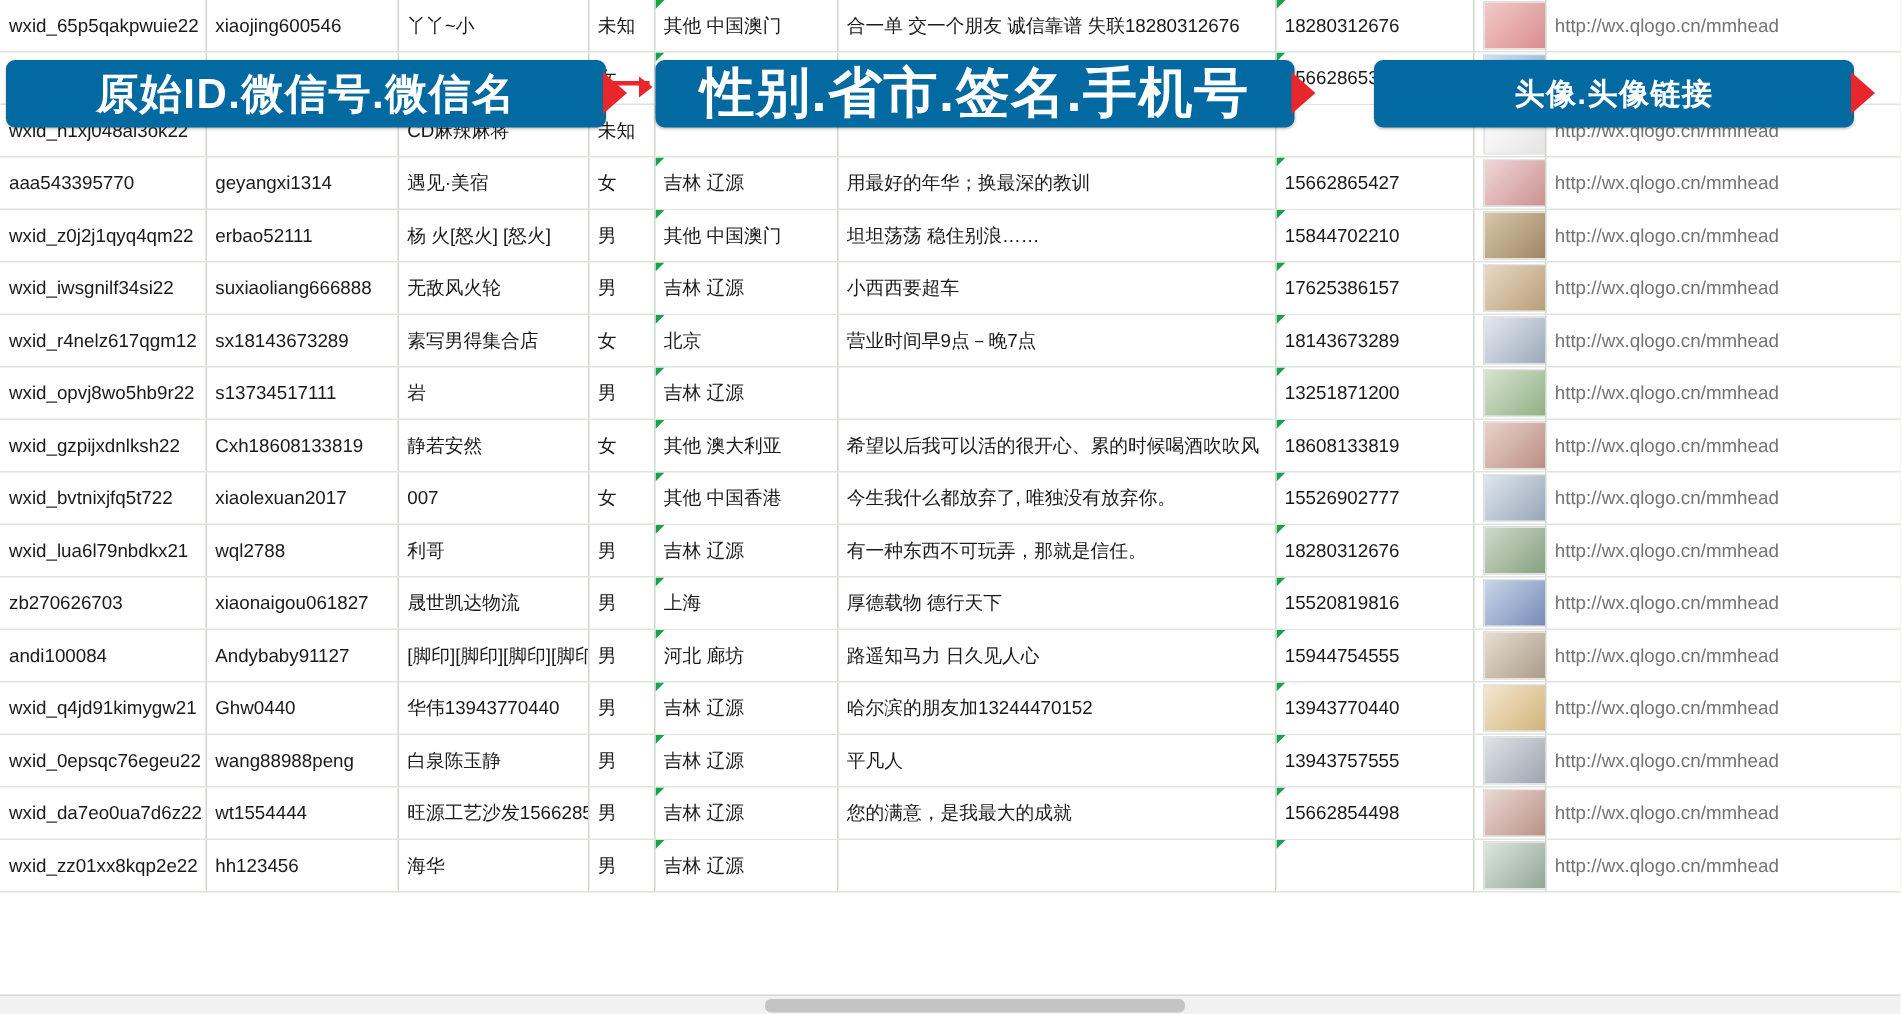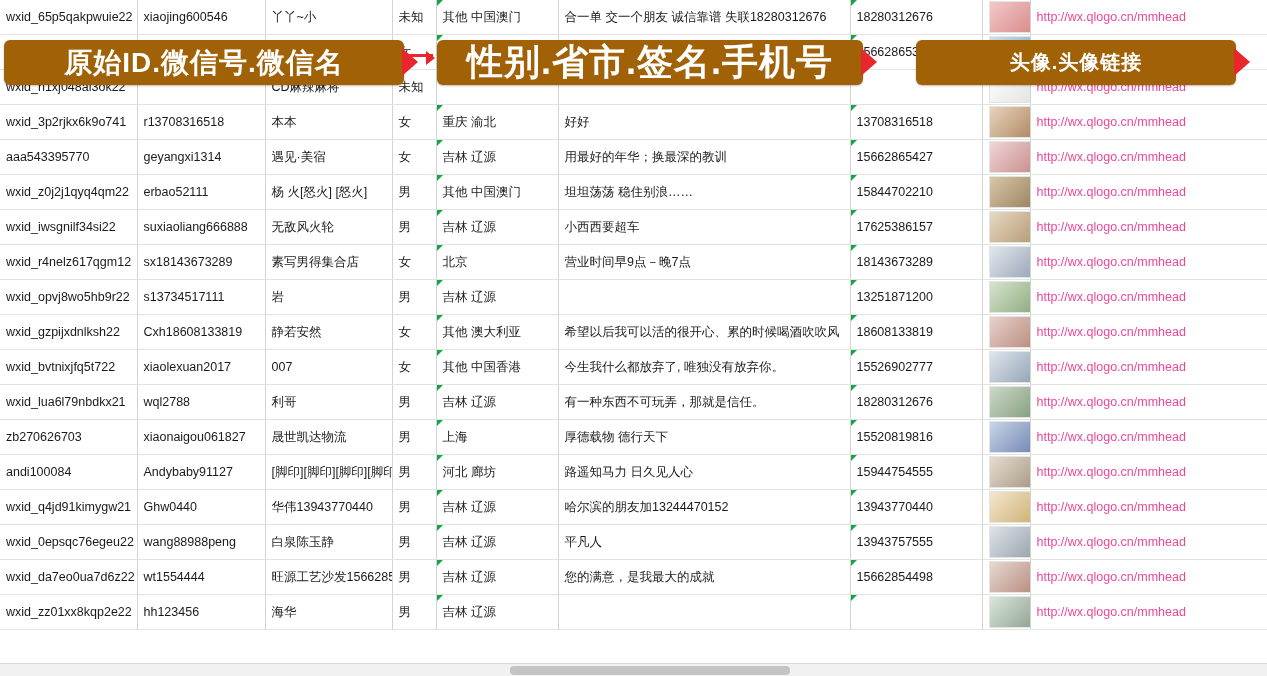--- a/index.html
+++ b/index.html
@@ -51,21 +51,21 @@
   col.c8 { width: 237px; }
 
   td.col-id       { color: #1a1a1a; }
   td.col-wxid     { color: #1a1a1a; }
   td.col-name     { color: #1a1a1a; }
   td.col-gender   { color: #1a1a1a; text-align: left; }
   td.col-region   { color: #1a1a1a; }
   td.col-sign     { color: #1a1a1a; }
   td.col-phone    { color: #1a1a1a; }
   td.col-avatar   { padding: 0; text-align: center; }
-  td.col-link     { color: #ec4899; }
+  td.col-link     { color: #737373; }
 
   .avatar-box {
     width: 42px;
     height: 30px;
     margin: 0 auto;
     display: block;
     border: 1px solid #e4e4e4;
     background-size: cover;
   }
 
@@ -78,21 +78,21 @@
     top: 0;
     width: 0;
     height: 0;
     border-left: 6px solid #16a34a;
     border-bottom: 6px solid transparent;
   }
 
   
   .banner {
     position: absolute;
-    background: #a16207;
+    background: #0369a1;
     color: #ffffff;
     font-weight: bold;
     border-radius: 6px;
     display: flex;
     align-items: center;
     justify-content: center;
     letter-spacing: 1px;
     box-shadow: 0 1px 2px rgba(0,0,0,0.25);
   }
   #banner1 {
@@ -216,33 +216,20 @@
           <td class="col-gender">未知</td>
           <td class="col-region flagged"></td>
           <td class="col-sign"></td>
           <td class="col-phone flagged"></td>
           <td class="col-avatar">
             <span class="avatar-box" style="background: linear-gradient(135deg, rgb(255, 255, 255), rgb(227, 227, 227));"></span>
           </td>
           <td class="col-link">http://wx.qlogo.cn/mmhead</td>
         </tr>
         <tr>
-          <td class="col-id">wxid_3p2rjkx6k9o741</td>
-          <td class="col-wxid">r13708316518</td>
-          <td class="col-name">本本</td>
-          <td class="col-gender">女</td>
-          <td class="col-region flagged">重庆 渝北</td>
-          <td class="col-sign">好好</td>
-          <td class="col-phone flagged">13708316518</td>
-          <td class="col-avatar">
-            <span class="avatar-box" style="background: linear-gradient(135deg, rgb(232, 211, 191), rgb(176, 138, 99));"></span>
-          </td>
-          <td class="col-link">http://wx.qlogo.cn/mmhead</td>
-        </tr>
-        <tr>
           <td class="col-id">aaa543395770</td>
           <td class="col-wxid">geyangxi1314</td>
           <td class="col-name">遇见·美宿</td>
           <td class="col-gender">女</td>
           <td class="col-region flagged">吉林 辽源</td>
           <td class="col-sign">用最好的年华；换最深的教训</td>
           <td class="col-phone flagged">15662865427</td>
           <td class="col-avatar">
             <span class="avatar-box" style="background: linear-gradient(135deg, rgb(240, 214, 214), rgb(201, 143, 143));"></span>
           </td>

